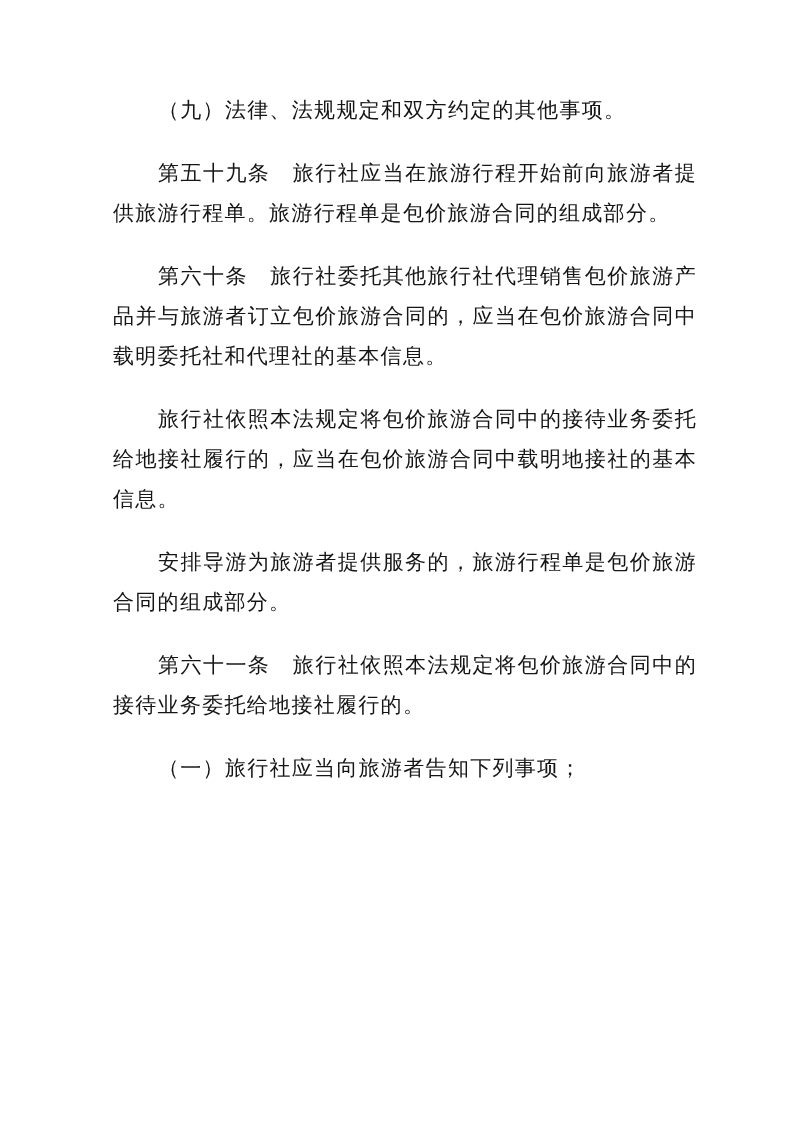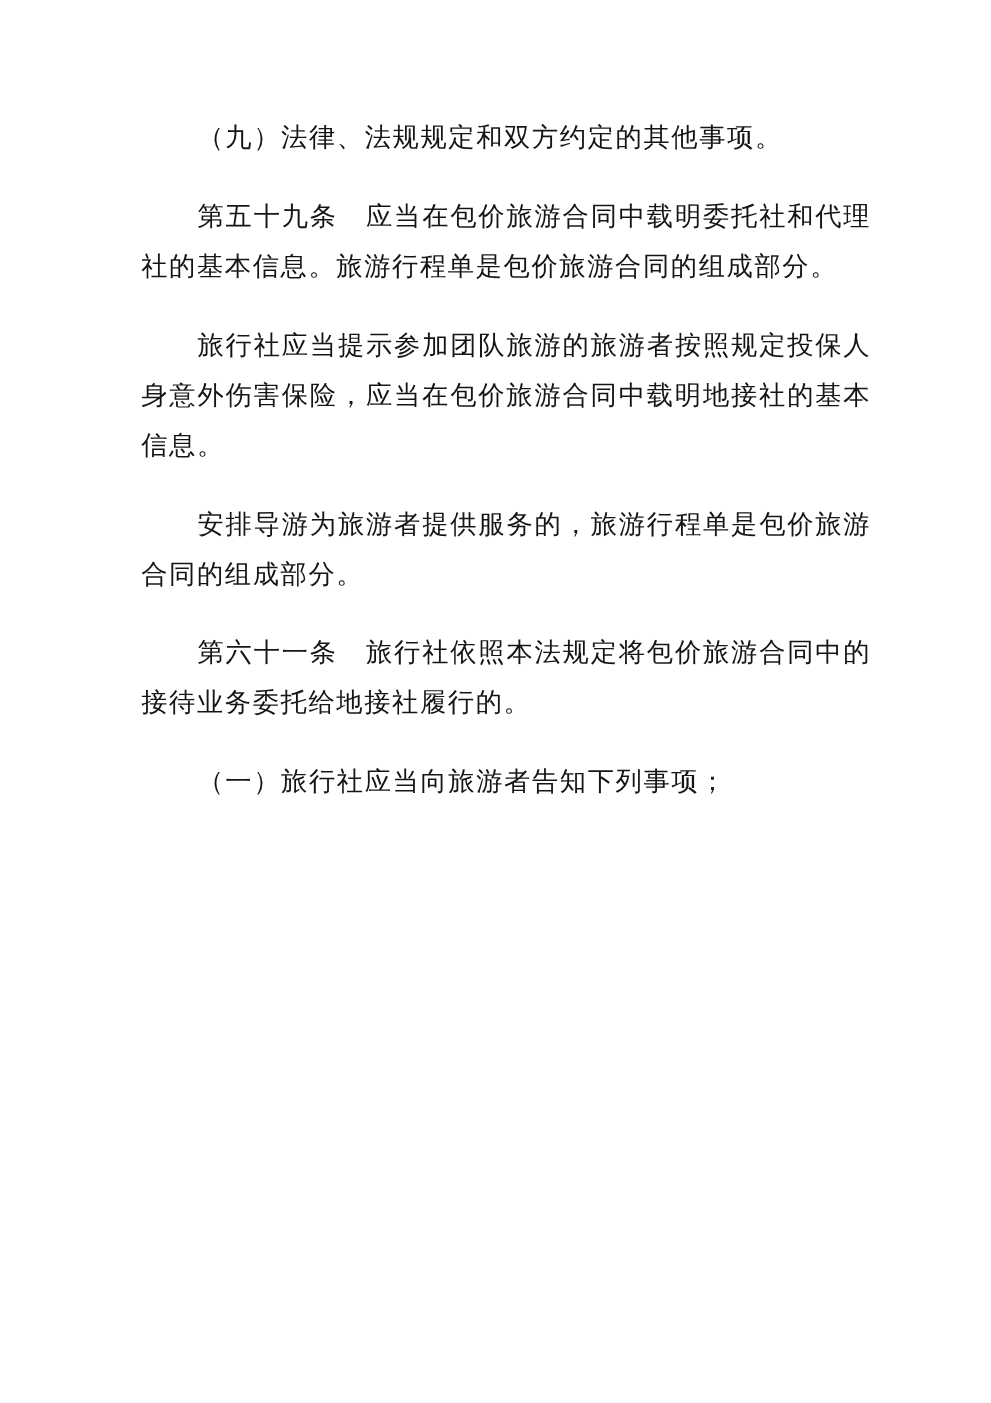--- a/index.html
+++ b/index.html
@@ -30,19 +30,20 @@
     text-indent: 45px;
     word-break: break-all;
   }
 </style>
 </head>
 <body>
 
 <div class="page">
   <div class="doc-body">
     <p>（九）法律、法规规定和双方约定的其他事项。</p>
-    <p>第五十九条　应当在包价旅游合同中载明委托社和代理社的基本信息。旅游行程单是包价旅游合同的组成部分。</p>
-    <p>旅行社应当提示参加团队旅游的旅游者按照规定投保人身意外伤害保险，应当在包价旅游合同中载明地接社的基本信息。</p>
+    <p>第五十九条　旅行社应当在旅游行程开始前向旅游者提供旅游行程单。旅游行程单是包价旅游合同的组成部分。</p>
+    <p>第六十条　旅行社委托其他旅行社代理销售包价旅游产品并与旅游者订立包价旅游合同的，应当在包价旅游合同中载明委托社和代理社的基本信息。</p>
+    <p>旅行社依照本法规定将包价旅游合同中的接待业务委托给地接社履行的，应当在包价旅游合同中载明地接社的基本信息。</p>
     <p>安排导游为旅游者提供服务的，旅游行程单是包价旅游合同的组成部分。</p>
     <p>第六十一条　旅行社依照本法规定将包价旅游合同中的接待业务委托给地接社履行的。</p>
     <p>（一）旅行社应当向旅游者告知下列事项；</p>
   </div>
 </div>
 
 </body></html>

